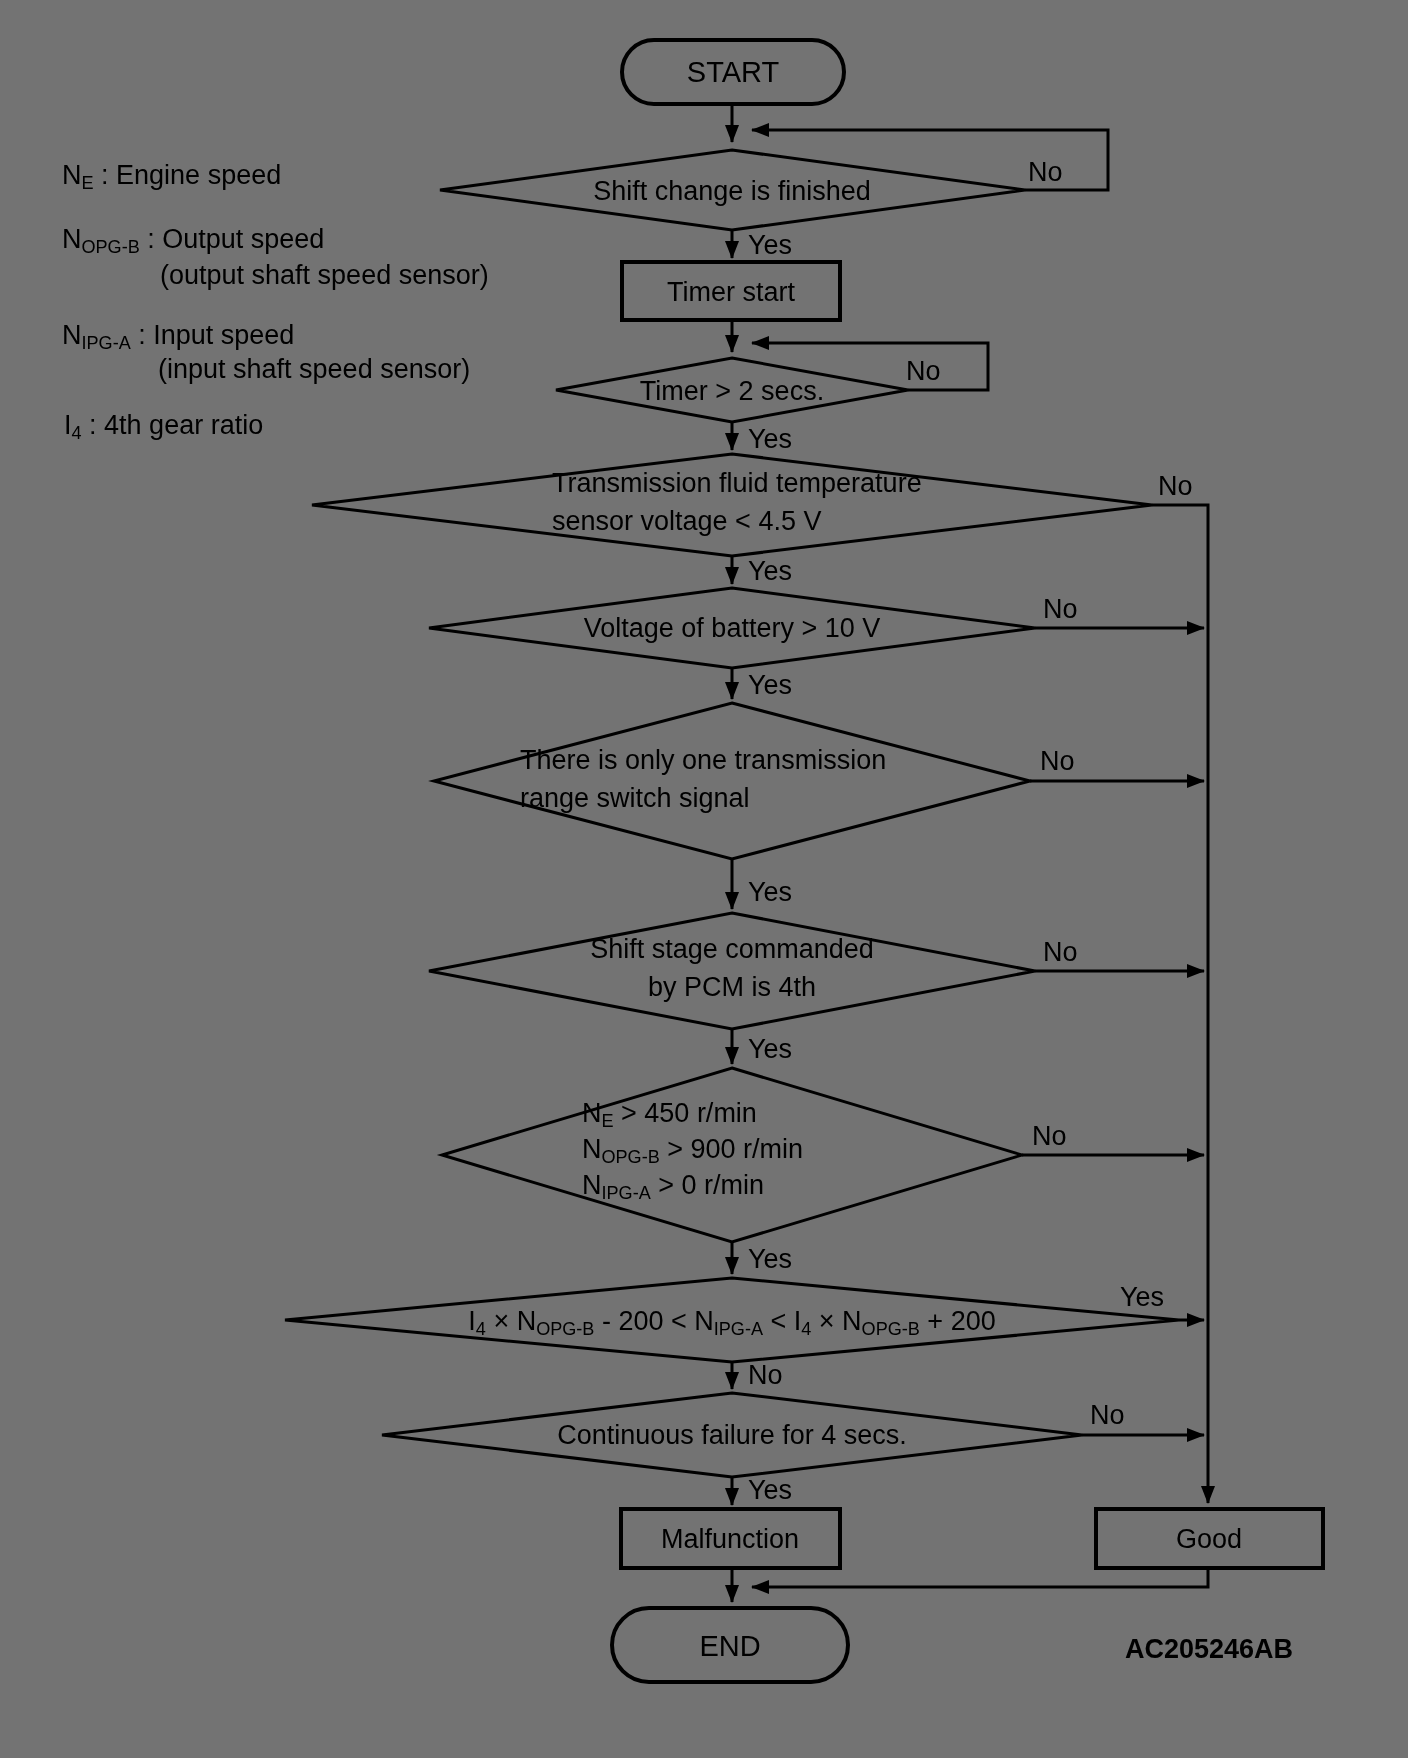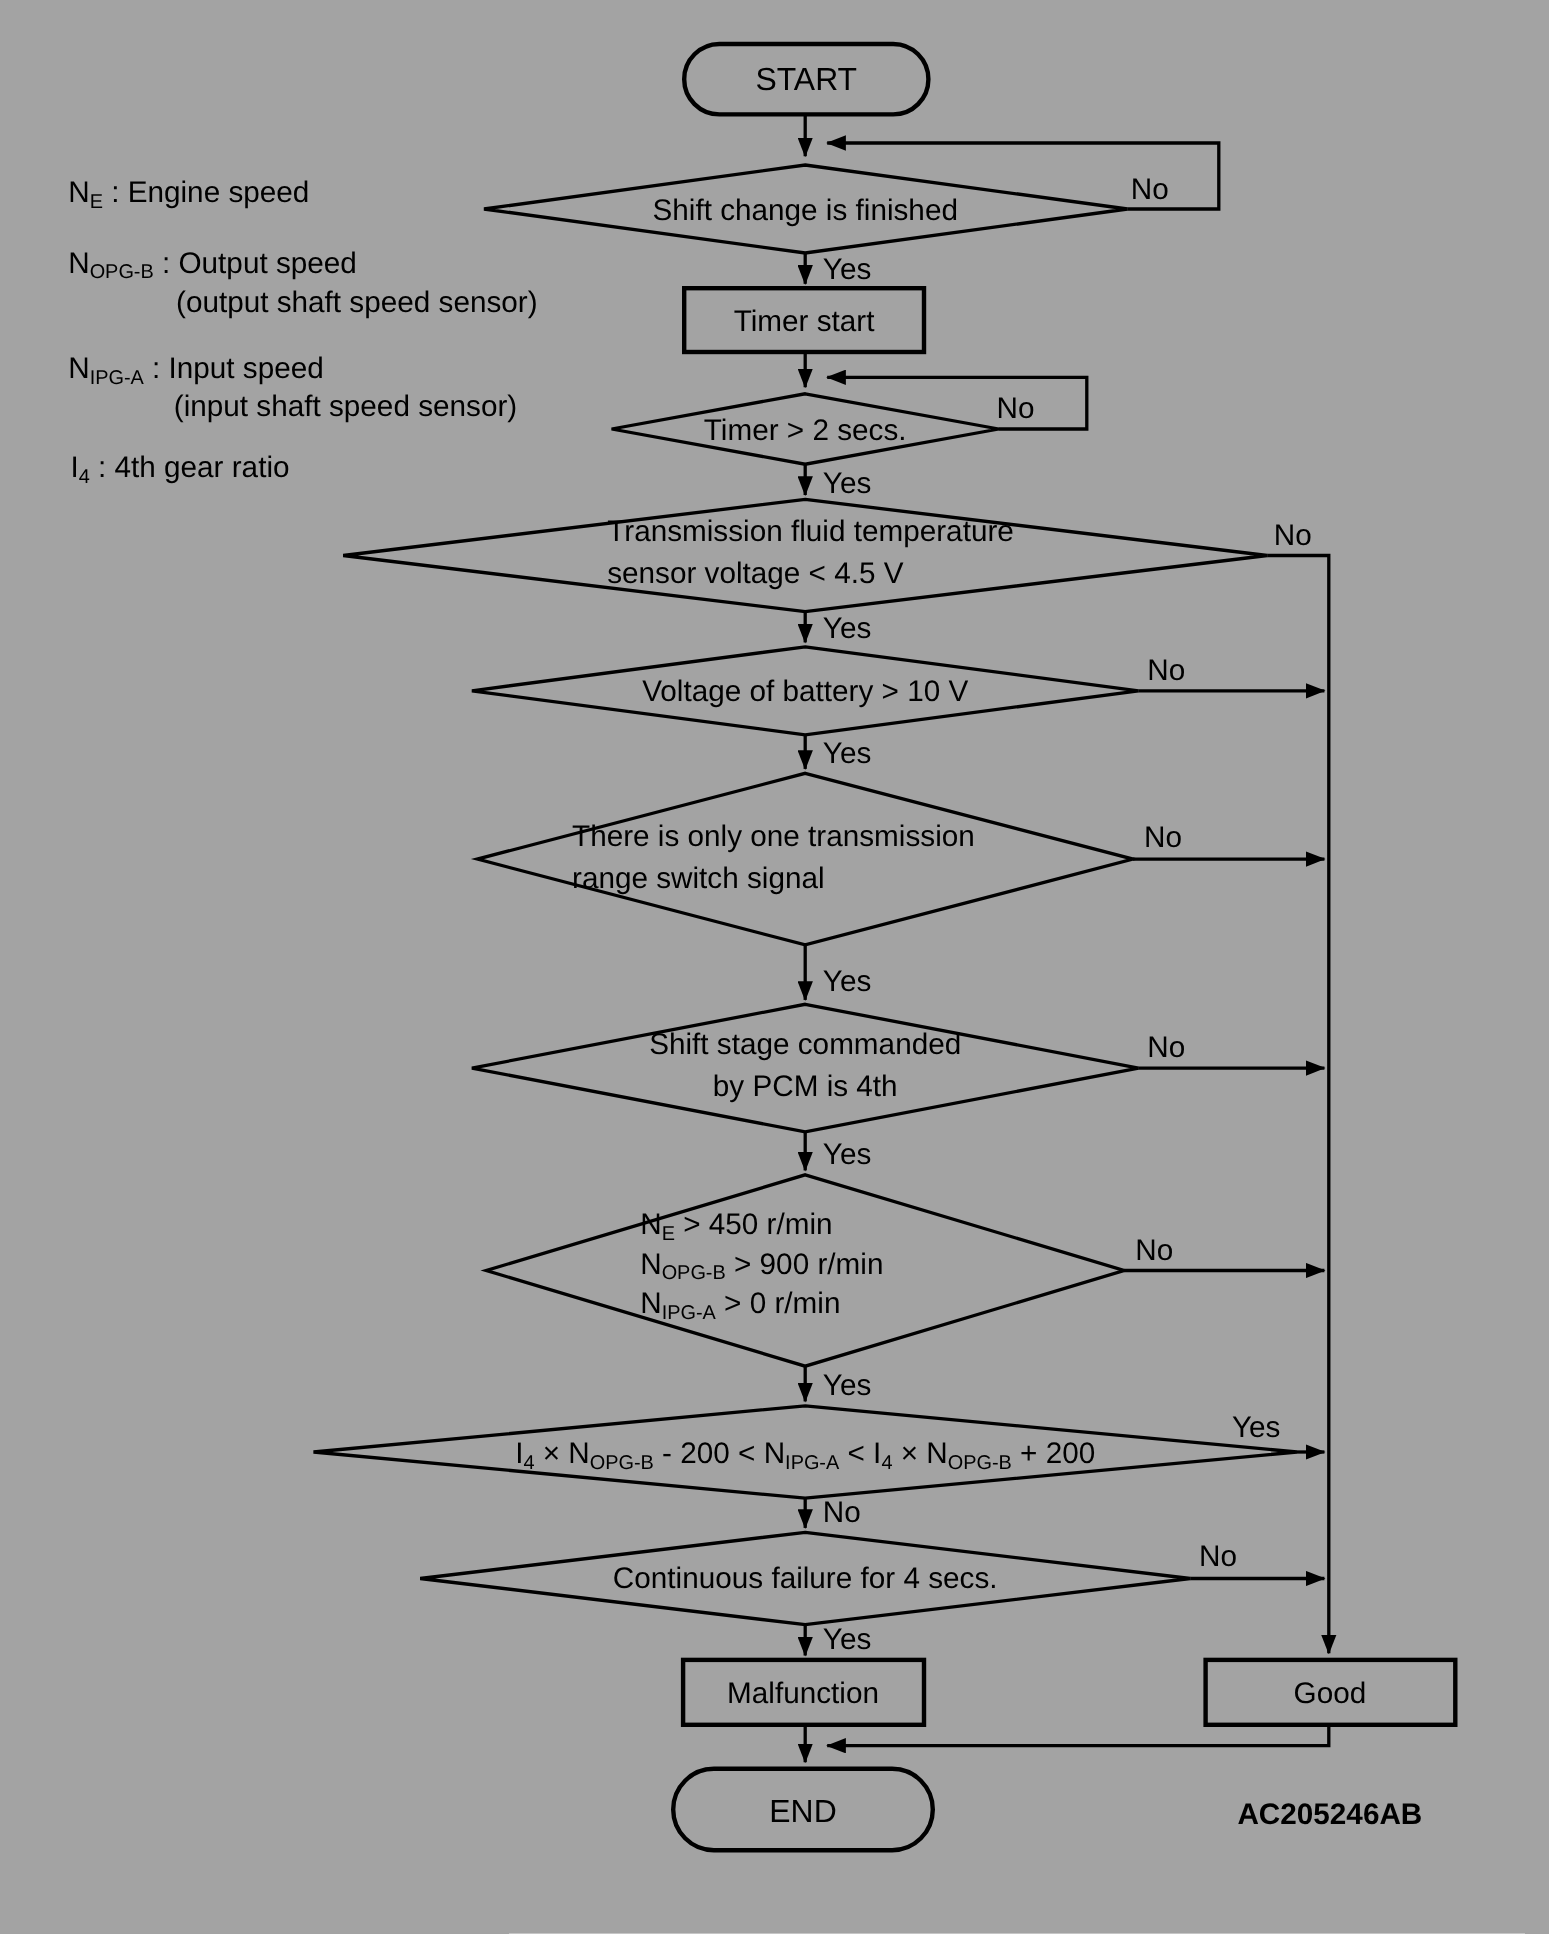--- a/index.html
+++ b/index.html
@@ -1,16 +1,16 @@
 <!DOCTYPE html>
 <html><head>
 <meta charset="utf-8">
 <style>
   html,body{margin:0;padding:0;background:#ffffff;}
-  .page{position:relative;width:1408px;height:1758px;background:#a3a3a3;overflow:hidden;}
+  .page{position:relative;width:1408px;height:1758px;background:#737373;overflow:hidden;}
   svg{display:block;}
   svg text{
     fill:#000000;
     font-family:"Liberation Sans","DejaVu Sans",sans-serif;
     font-size:27px;
   }
   svg text.big{font-size:29px;}
   svg text.bold{font-weight:bold;}
   svg tspan.sub{font-size:67%;}
   .shape{fill:none;stroke:#000000;stroke-width:3;}

